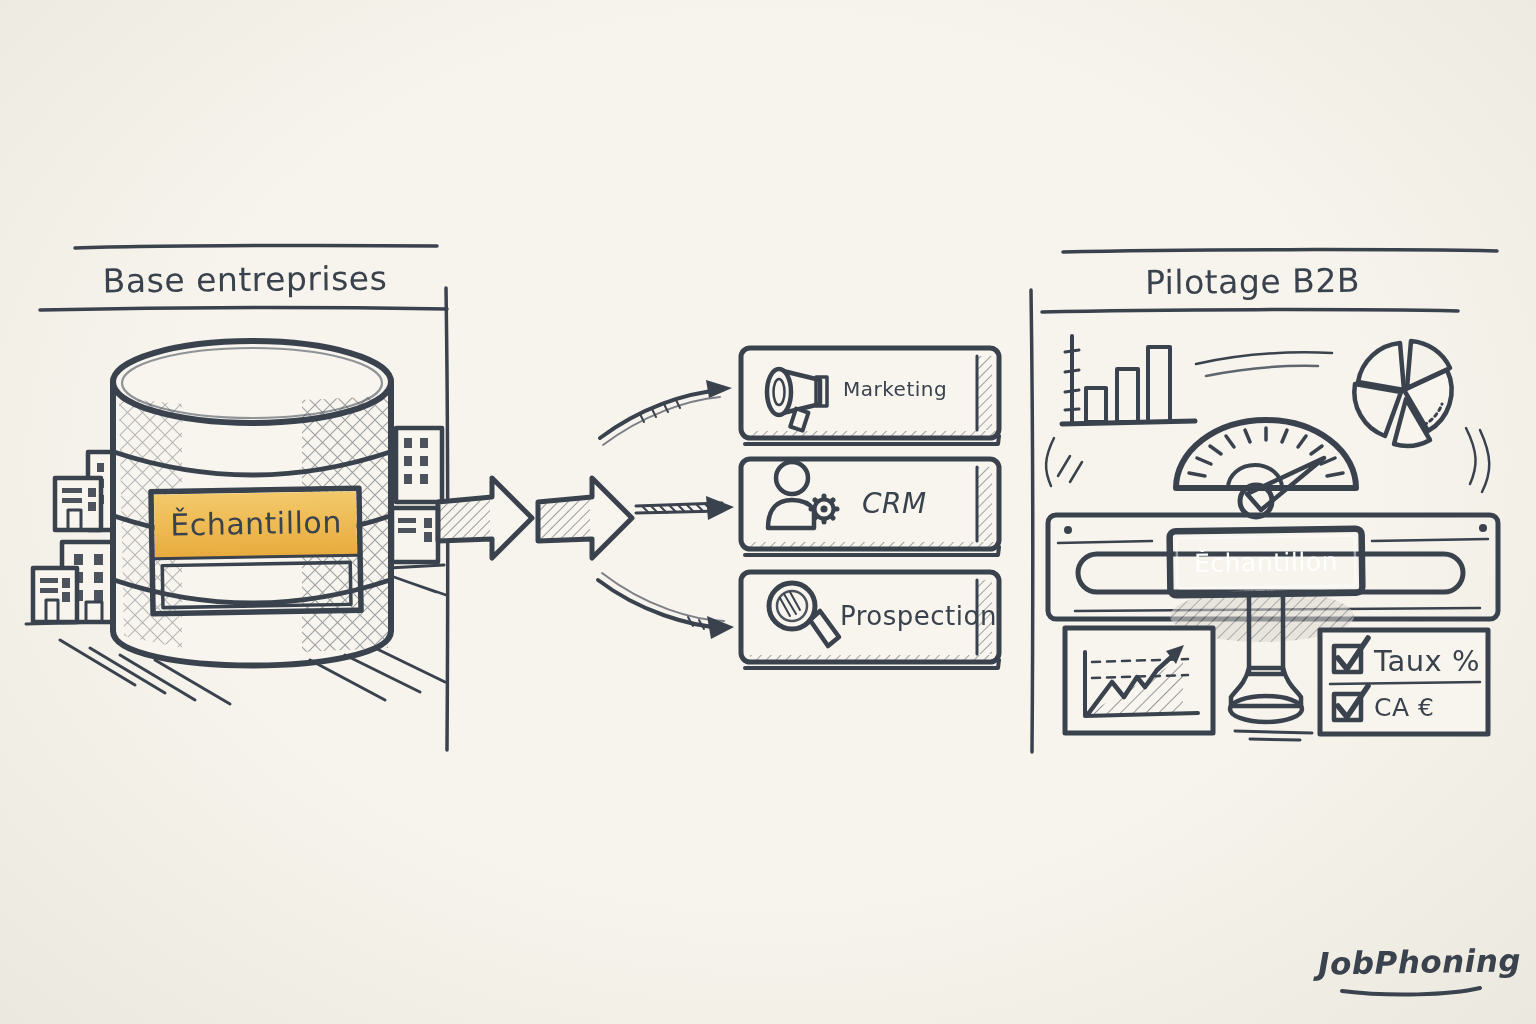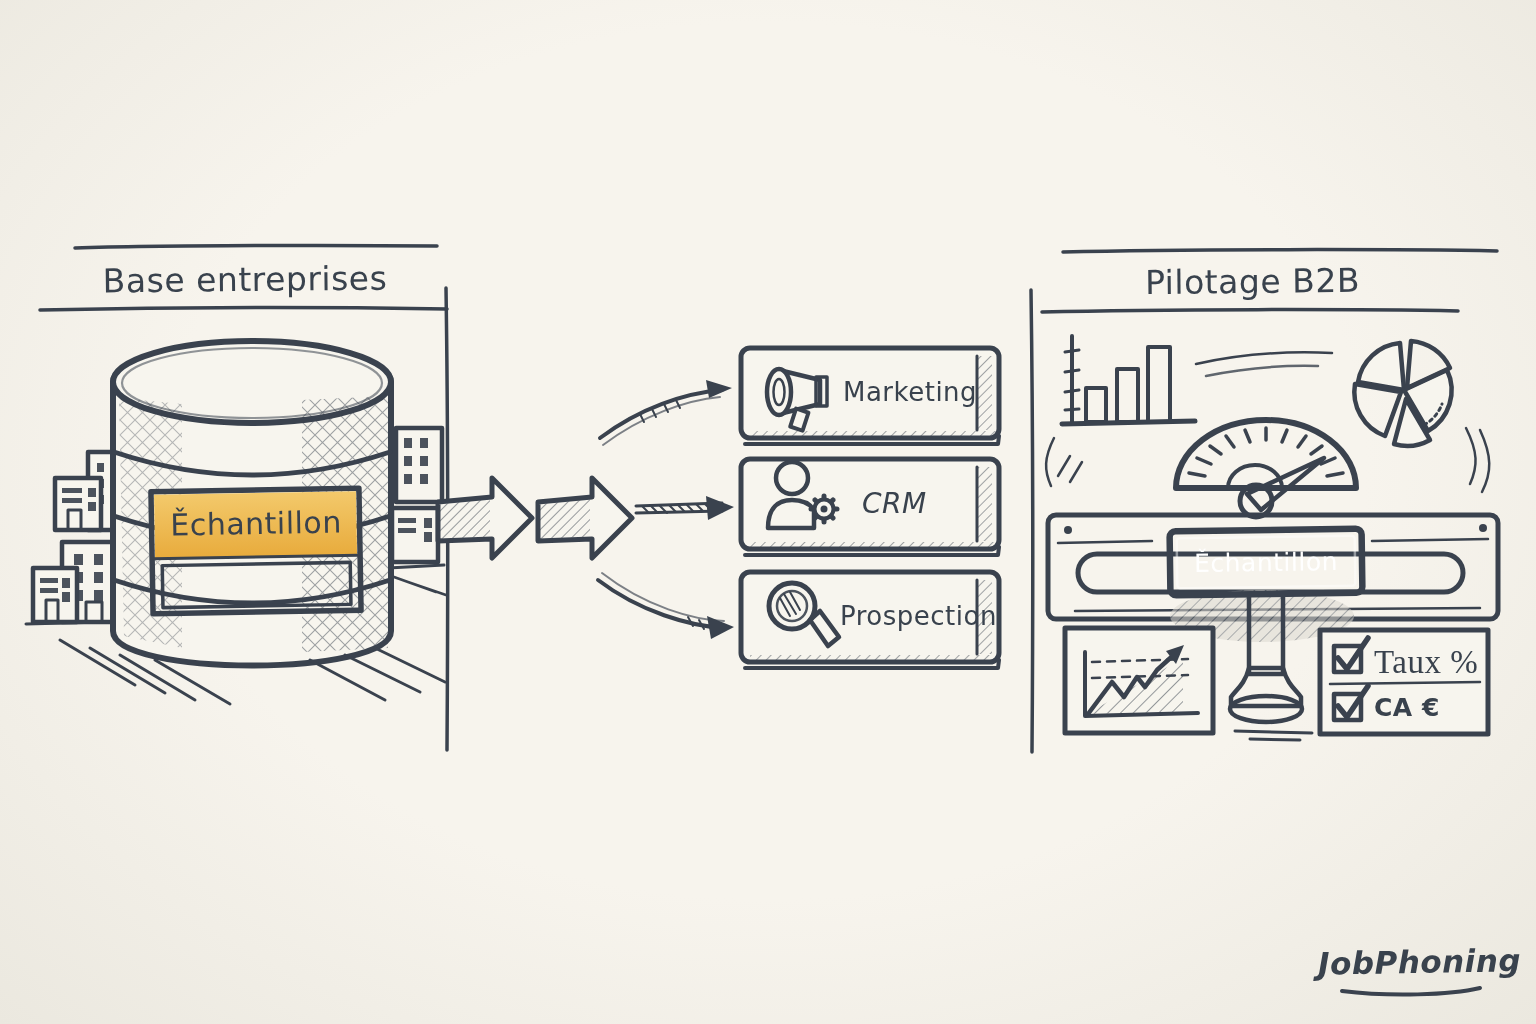--- a/index.html
+++ b/index.html
@@ -320,29 +320,29 @@
     <path class="ln" stroke-width="5.5" d="M1338,706 L1347,717 L1368,686"></path>
   </g>
 
   <path class="ln" stroke-width="4" d="M1342,991 C1390,997 1450,995 1480,988"></path>
 </svg>
 
 <div class="txt center hand" style="left:70px;top:260px;width:350px;font-size:33px;">Base entreprises</div>
 
 <div class="txt center" style="left:158px;top:506px;width:196px;font-size:30px;transform:rotate(-1deg);">Ěchantillon</div>
 
-<div class="txt" style="left:843px;top:377px;font-size:26px;text-align:center;">Marketing</div>
+<div class="txt" style="left:843px;top:377px;font-size:20px;text-align:center;">Marketing</div>
 
 <div class="txt" style="left:862px;top:487px;font-size:28px;font-style:italic;">CRM</div>
 
 <div class="txt" style="left:840px;top:601px;font-size:26px;">Prospection</div>
 
 <div class="txt center hand" style="left:1080px;top:262px;width:345px;font-size:33px;">Pilotage B2B</div>
 
 <div class="txt center" style="left:1176px;top:548px;width:180px;font-size:25px;color:#ffffff;transform:rotate(-0.8deg);">Ěchantillon</div>
 
-<div class="txt" style="left:1374px;top:644px;font-size:33px;font-family:Liberation Serif, serif;">Taux %</div>
-
-<div class="txt" style="left:1374px;top:693px;font-size:25px;font-weight:bold;">CA €</div>
+<div class="txt" style="left:1374px;top:644px;font-size:29px;">Taux %</div>
+
+<div class="txt" style="left:1374px;top:693px;font-size:25px;">CA €</div>
 
 <div class="txt center" style="left:1318px;top:944px;width:190px;font-size:31px;font-weight:bold;font-style:italic;transform:rotate(-1deg);">JobPhoning</div>
 
 </div>
 
 </body></html>

